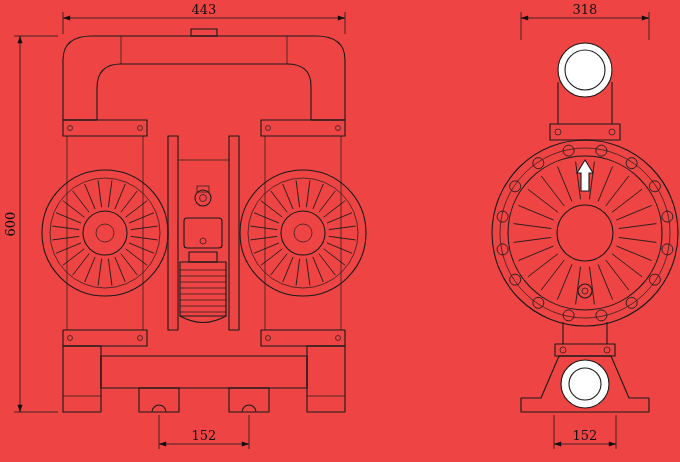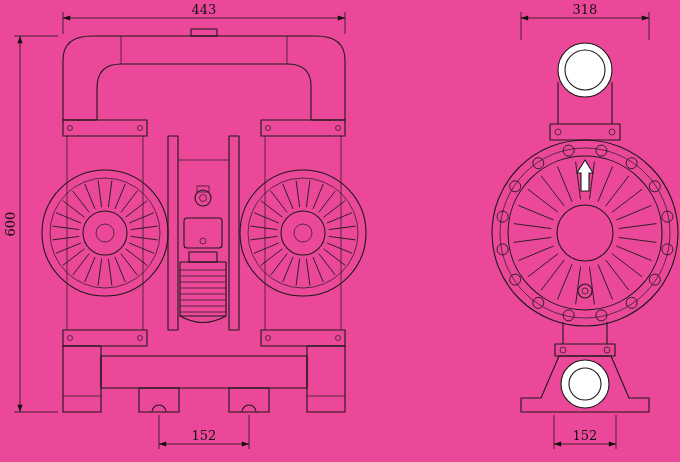--- a/index.html
+++ b/index.html
@@ -1,16 +1,16 @@
 <!DOCTYPE html>
 <html><head>
 <meta charset="utf-8">
 <style>
   html,body{margin:0;padding:0;background:#fff;}
-  #canvas{width:680px;height:462px;background:#ec4899;position:relative;overflow:hidden;}
+  #canvas{width:680px;height:462px;background:#ef4444;position:relative;overflow:hidden;}
   svg{display:block;}
   .ln{fill:none;stroke:#1a1a1a;stroke-width:1.1;stroke-linejoin:round;}
   .thin{fill:none;stroke:#1a1a1a;stroke-width:0.7;}
   .fillw{fill:#ffffff;stroke:#1a1a1a;stroke-width:1.1;}
   .dim line,.dim path{stroke:#1a1a1a;stroke-width:0.8;fill:none;}
   .dimtxt{font:13px "DejaVu Serif", serif;fill:#111;}
   .spokes line{stroke:#1a1a1a;stroke-width:0.9;}
   .bolts circle{fill:none;stroke:#1a1a1a;stroke-width:0.9;}
   .ribs line{stroke:#1a1a1a;stroke-width:0.7;}
 </style>

